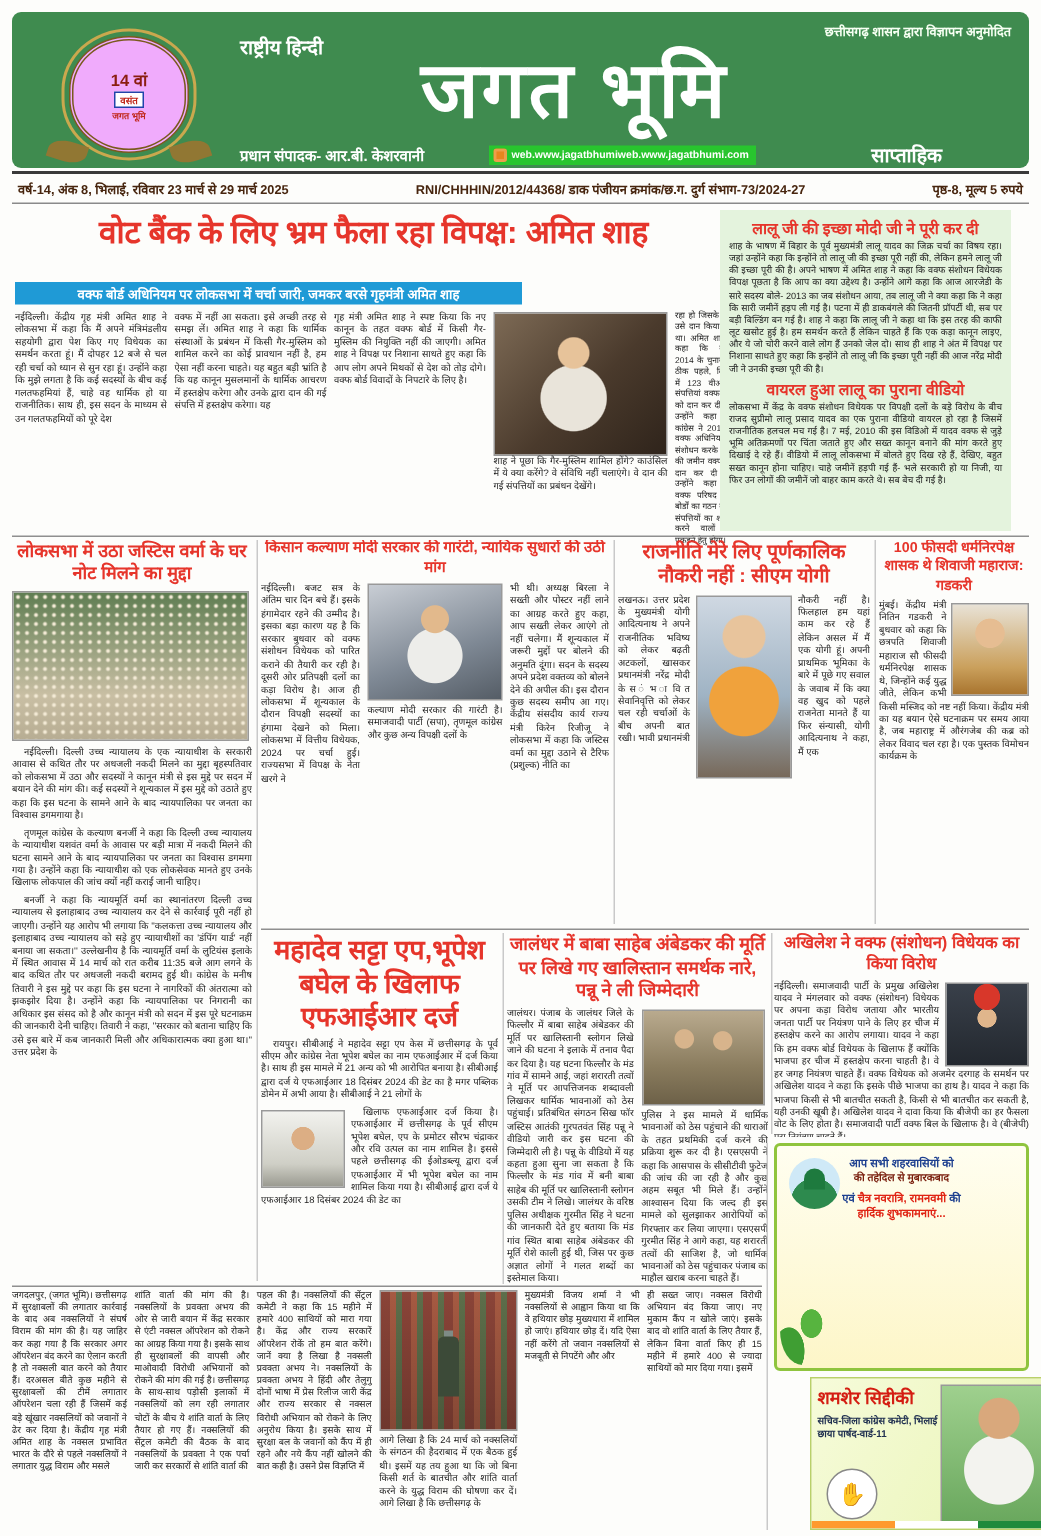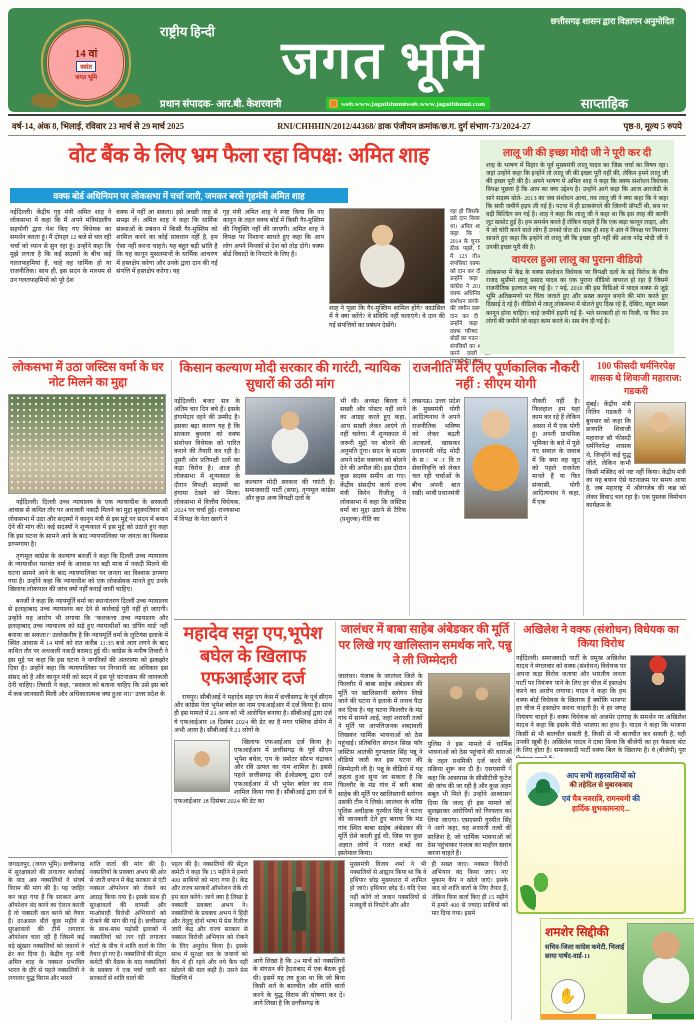--- a/index.html
+++ b/index.html
@@ -1,27 +1,27 @@
 <!DOCTYPE html>
 <html><head>
 <meta charset="utf-8">
 <style>
   * { margin:0; padding:0; box-sizing:border-box; }
   html,body { background:#e8e8e4; }
   .page {
     position:relative; width:694px; height:1024px; margin:0 auto;
-    background:#fdfdfb; font-family:Liberation Serif, serif;
+    background:#fdfdfb; font-family:Liberation Sans, sans-serif;
     overflow:hidden; box-shadow:0 0 4px rgba(0,0,0,.3);
   }
   
   .masthead { position:absolute; left:8px; top:8px; width:678px; height:104px;
     background:#3f8b4f; border-radius:6px; color:#fff; }
   .approval { position:absolute; top:7px; right:12px; font-size:8.5px; font-weight:bold; color:#f6fff2; }
   .badge { position:absolute; left:38px; top:16px; width:80px; height:78px;
-    background:#fca5a5; border:3px double #7a5a1e; border-radius:50% / 46%;
+    background:#f0abfc; border:3px double #7a5a1e; border-radius:50% / 46%;
     display:flex; flex-direction:column; align-items:center; justify-content:center; gap:1px;
     box-shadow:0 0 0 3px #3f8b4f, 0 0 0 5px #caa84e; }
   .badge-top { color:#8a1d10; font-weight:bold; font-size:11px; }
   .badge-mid { background:#fff; border:1px solid #2244aa; color:#c0281c; font-size:6.5px; font-weight:bold; padding:0 3px; }
   .badge-bot { color:#c0281c; font-size:6px; font-weight:bold; }
   .wheat { position:absolute; width:26px; height:14px; background:#9a7430; border-radius:60% 0 60% 0; opacity:.9; }
   .wheat.l { left:24px; top:86px; transform:rotate(18deg); }
   .wheat.r { left:106px; top:86px; transform:rotate(-18deg) scaleX(-1); }
   .tagline { position:absolute; left:152px; top:14px; font-size:13px; font-weight:bold; }
   .np-title { position:absolute; left:140px; top:26px; width:470px; text-align:center;
@@ -66,21 +66,21 @@
   .sidebox h2 { font-size:10.5px; margin:1px 0 2px; }
   .sidebox .body-txt { font-size:6.1px; }
   
   .justice { left:8px; top:360px; width:160px; height:494px; }
   .justice h2 { font-size:12px; line-height:1.25; margin-bottom:4px; }
   .photo-parl { width:158px; height:100px; margin-bottom:4px;
     background:radial-gradient(#f2e9d4 1px, transparent 1.6px) 0 0/6px 6px,
                linear-gradient(#5f7d52,#c9bfa4 70%,#b7ad93); }
   
   .kisan { left:174px; top:360px; width:232px; height:256px; }
-  .kisan h2 { font-size:13px; line-height:1.25; margin-bottom:4px; }
+  .kisan h2 { font-size:10px; line-height:1.25; margin-bottom:4px; }
   .kisan-cols { display:flex; gap:5px; }
   .kisan-cols .c1 { flex:0 0 66px; }
   .kisan-cols .cm { flex:0 0 90px; }
   .photo-shivraj { width:90px; height:78px; margin-bottom:3px;
     background:radial-gradient(circle at 50% 30%, #e2b98c 0 13%, transparent 14%),
                radial-gradient(circle at 50% 62%, #ededea 0 28%, transparent 29%),
                linear-gradient(160deg,#c8cdd4,#7e8894 60%,#555d66); }
   .kisan-cols .c3 { flex:1 1 0; }
   
   .yogi { left:412px; top:360px; width:168px; height:256px; }

